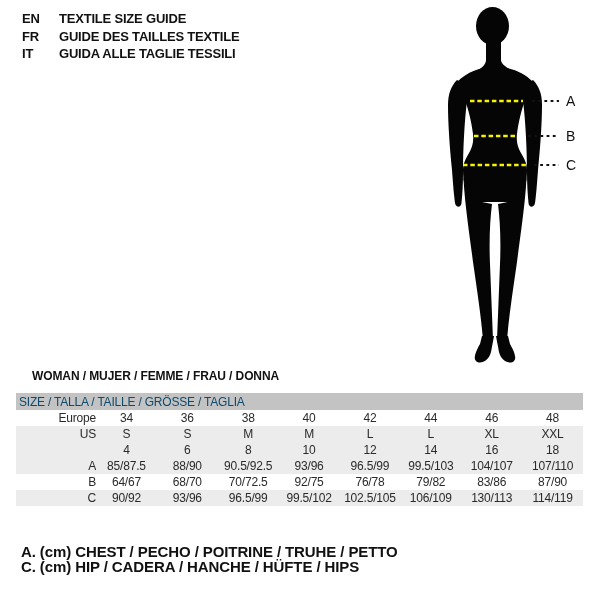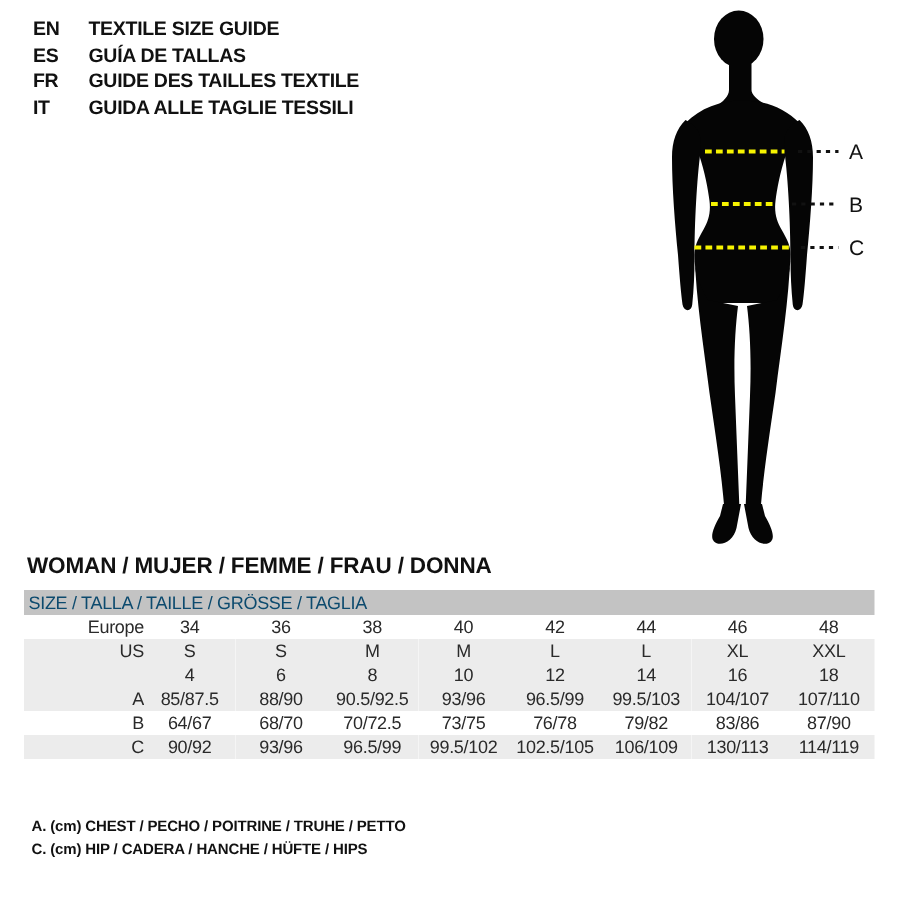--- a/index.html
+++ b/index.html
@@ -21,22 +21,22 @@
     letter-spacing:-0.2px;white-space:nowrap;
   }
   .lang-row{display:flex;}
   .lang-code{width:37px;flex:0 0 37px;}
 
   
   .figure-wrap{left:420px;top:0;width:180px;height:380px;}
 
   
   .heading{
-    left:18px;top:369px;
-    font-size:15px;font-weight:bold;letter-spacing:-0.1px;white-space:nowrap;
+    left:32px;top:369px;
+    font-size:12px;font-weight:bold;letter-spacing:-0.1px;white-space:nowrap;
   }
 
   
   .size-table{
     left:16px;top:393px;width:567px;
     border-collapse:collapse;table-layout:fixed;
     font-size:12px;letter-spacing:-0.2px;color:#2a2a2a;
   }
   .size-table td{
     height:16px;padding:0;text-align:center;vertical-align:middle;
@@ -48,35 +48,31 @@
   }
   .size-table td.label-cell{
     text-align:right;padding-left:3px;
   }
   .size-table col.label-col{width:80px;}
   .size-table tr.shaded{background:var(--alt-bg);}
 
   
   .legend{
     left:21px;top:544px;
-    font-size:10px;font-weight:bold;line-height:15.2px;
+    font-size:15px;font-weight:bold;line-height:15.2px;
     letter-spacing:-0.1px;white-space:nowrap;
   }
 </style>
 </head>
 <body>
 
 <div class="abs lang-block">
   <div class="lang-row">
     <span class="lang-code">EN</span>
     <span>TEXTILE SIZE GUIDE</span>
-  </div>
-  <div class="lang-row">
-    <span class="lang-code">ES</span>
-    <span>GUÍA DE TALLAS</span>
   </div>
   <div class="lang-row">
     <span class="lang-code">FR</span>
     <span>GUIDE DES TAILLES TEXTILE</span>
   </div>
   <div class="lang-row">
     <span class="lang-code">IT</span>
     <span>GUIDA ALLE TAGLIE TESSILI</span>
   </div>
 </div>
@@ -195,21 +191,21 @@
         <td>96.5/99</td>
         <td>99.5/103</td>
         <td>104/107</td>
         <td>107/110</td>
       </tr>
       <tr>
         <td class="label-cell">B</td>
         <td>64/67</td>
         <td>68/70</td>
         <td>70/72.5</td>
-        <td>73/75</td>
+        <td>92/75</td>
         <td>76/78</td>
         <td>79/82</td>
         <td>83/86</td>
         <td>87/90</td>
       </tr>
       <tr class="shaded">
         <td class="label-cell">C</td>
         <td>90/92</td>
         <td>93/96</td>
         <td>96.5/99</td>

